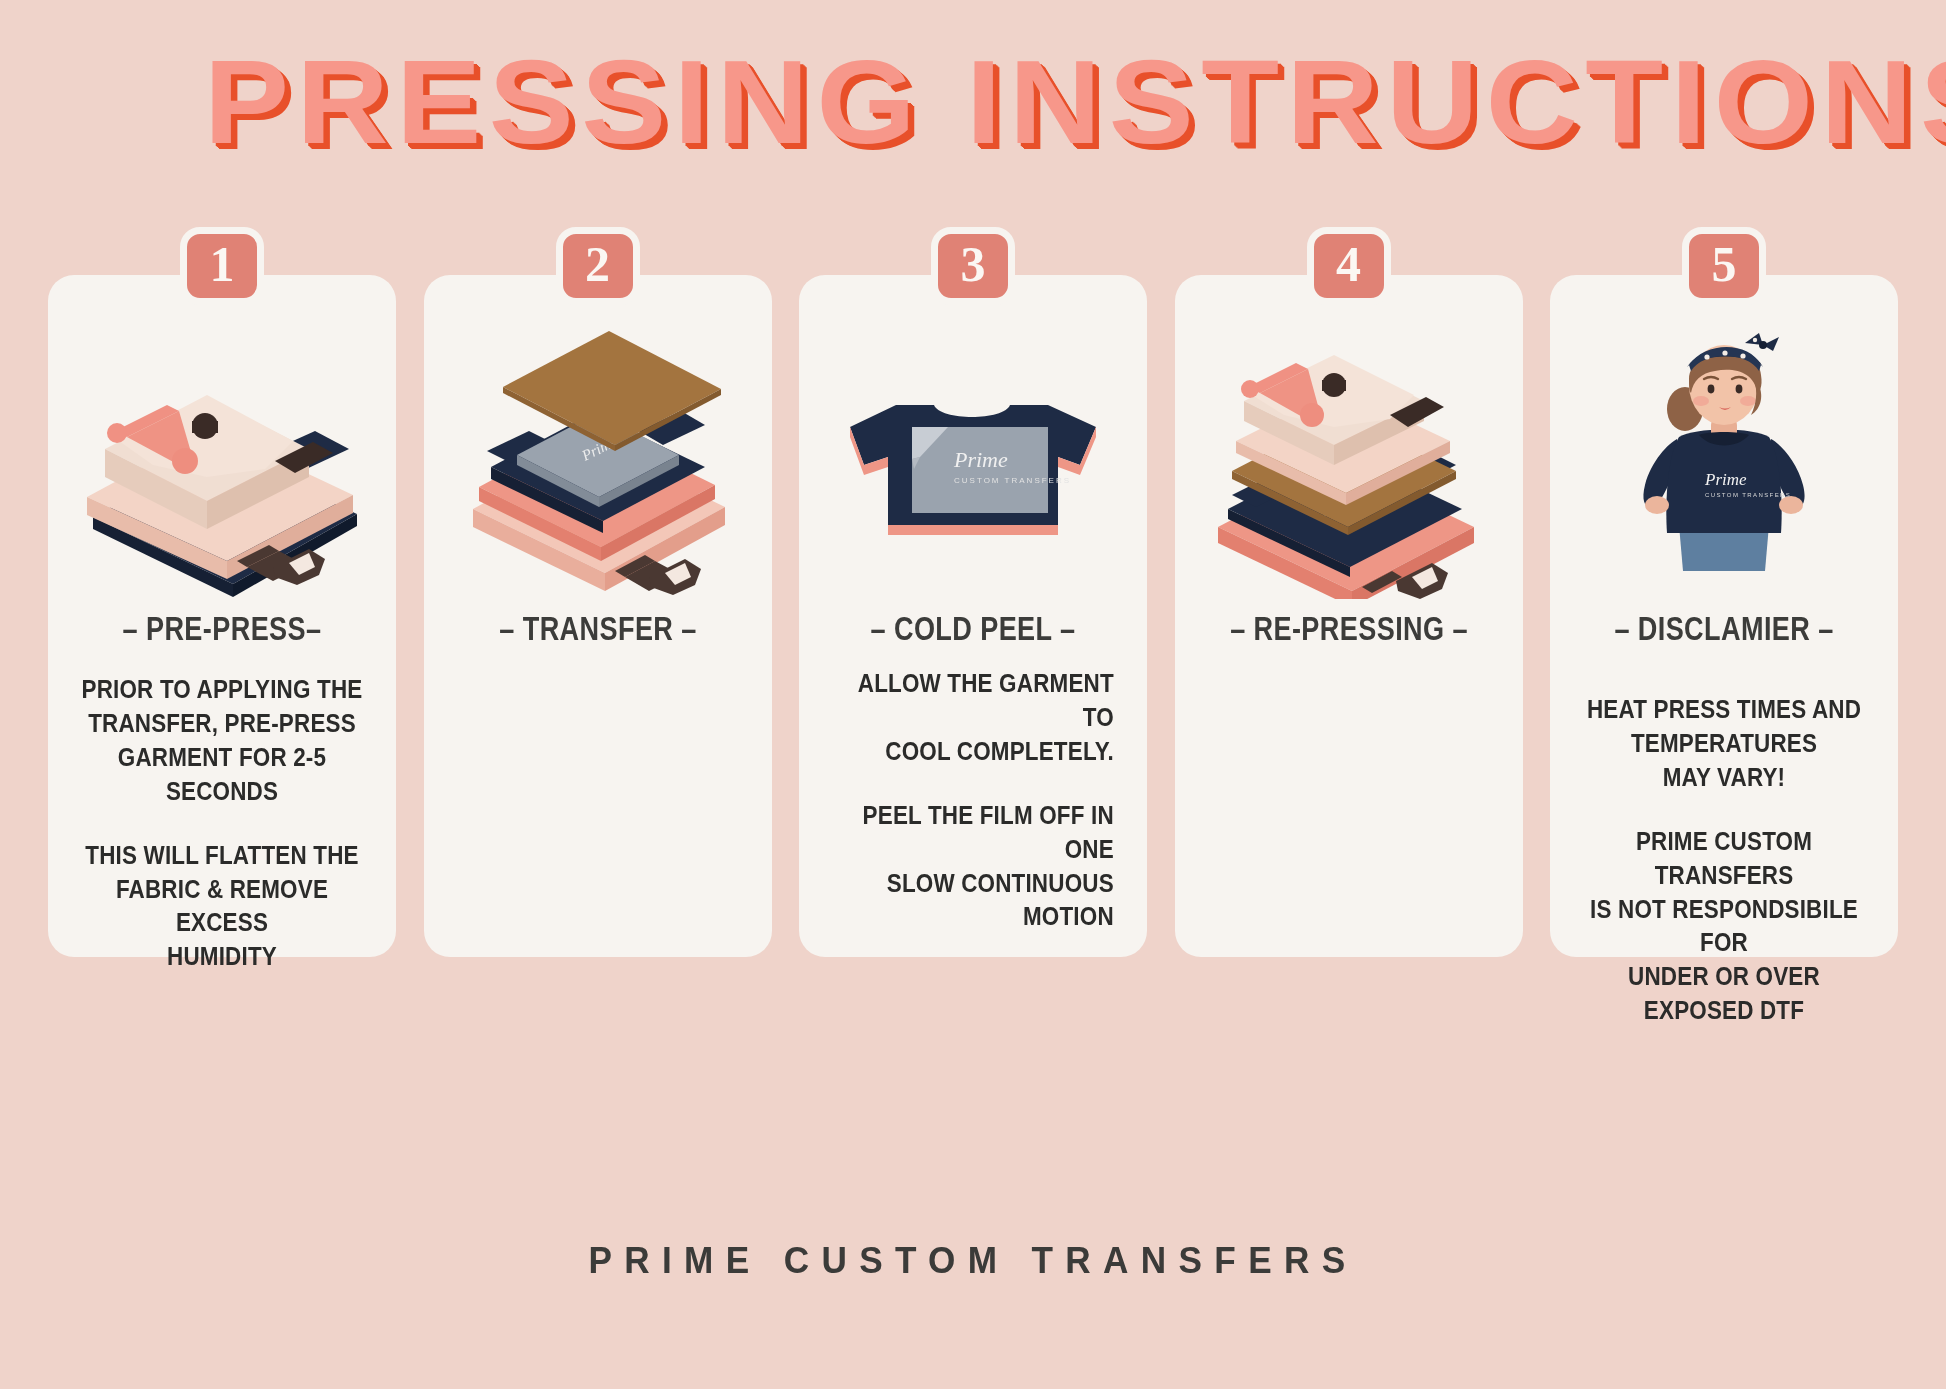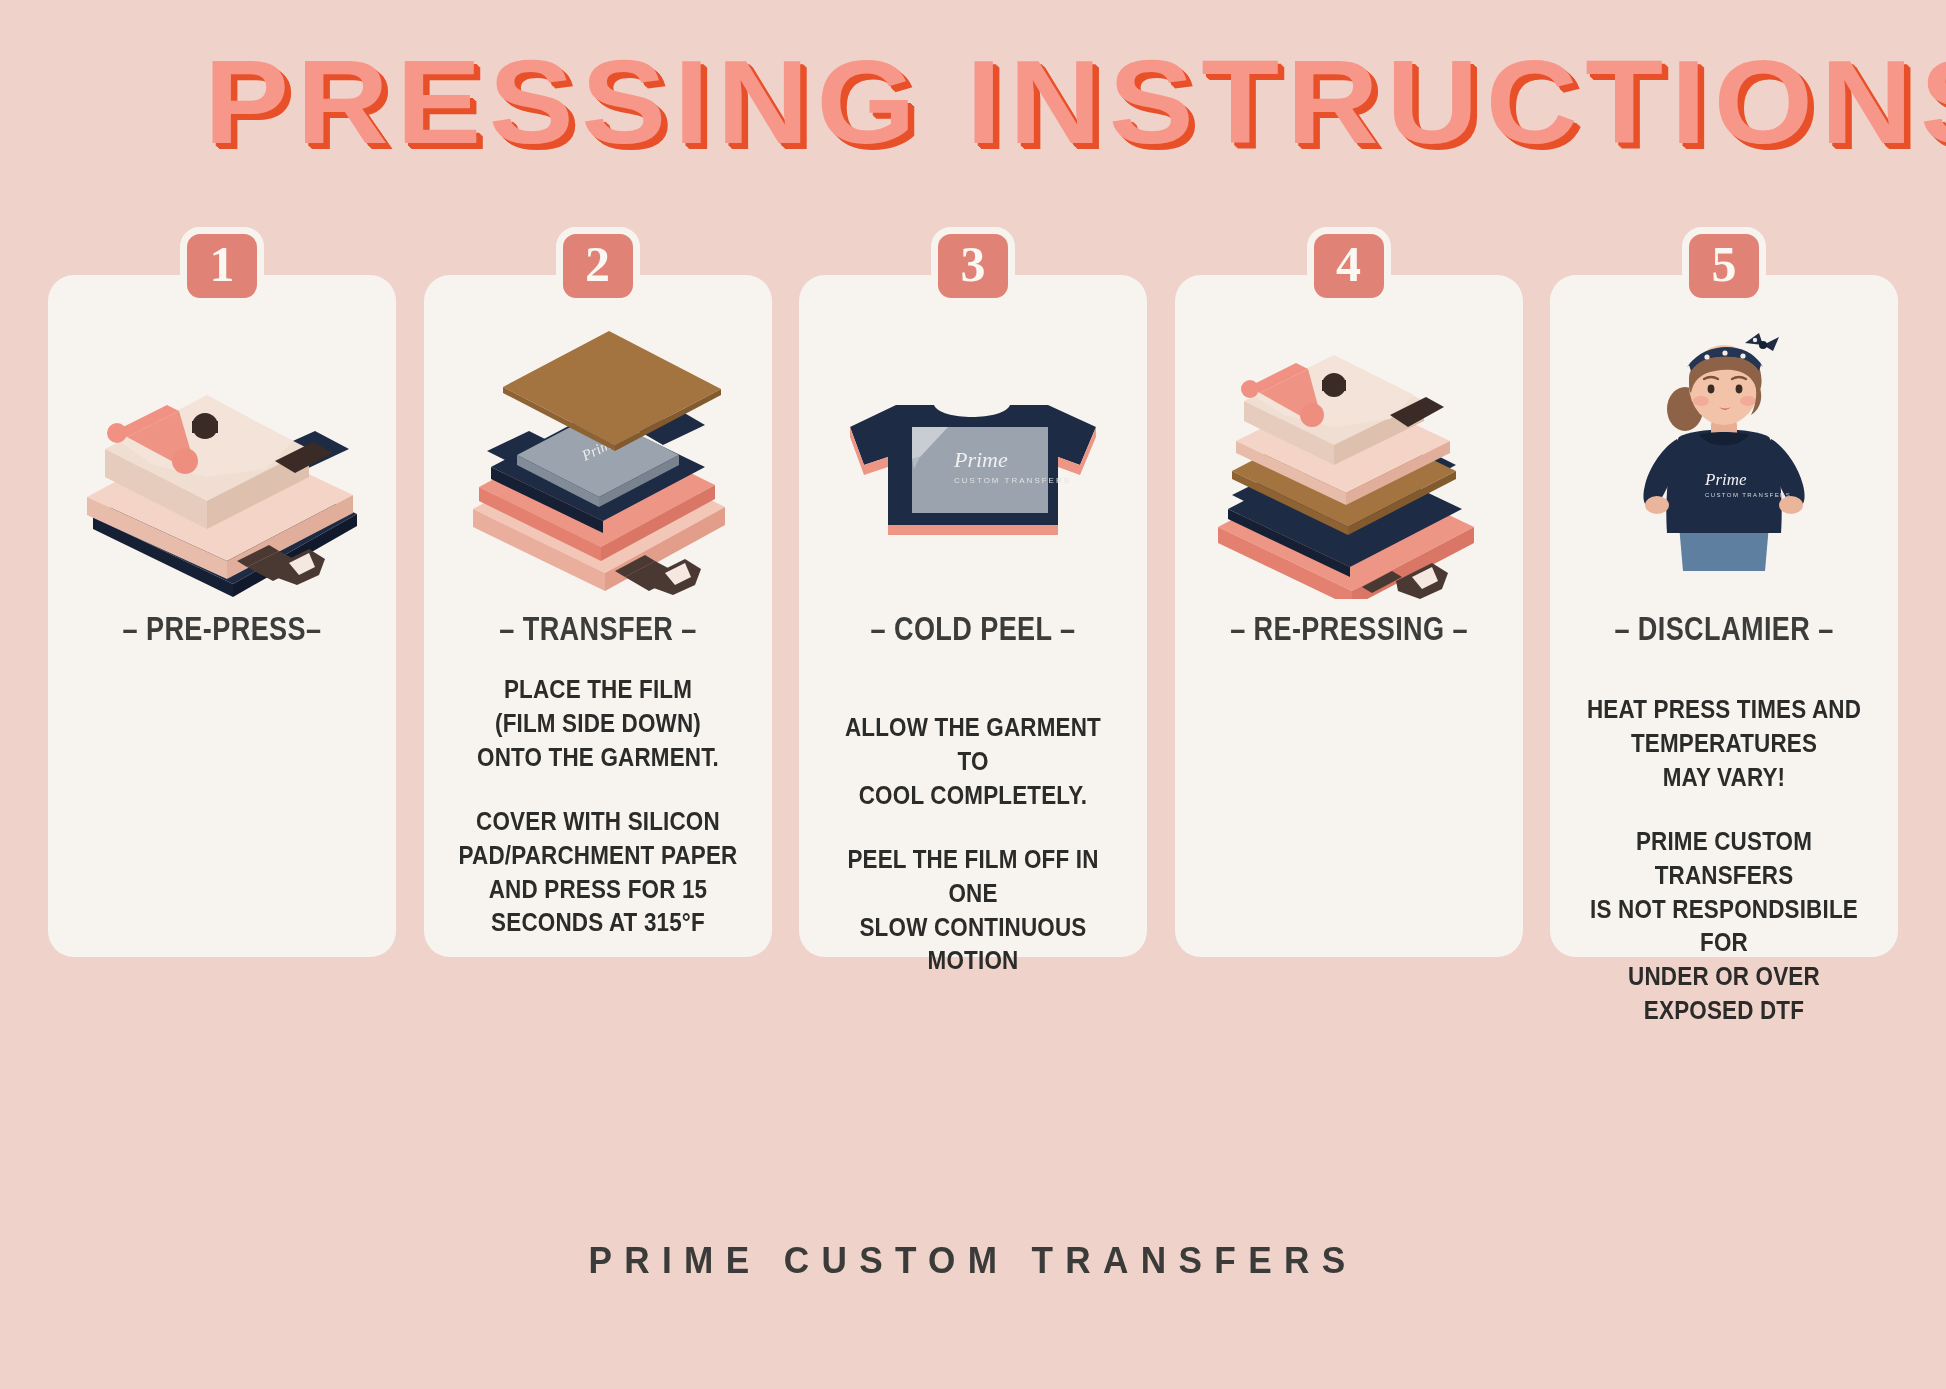--- a/index.html
+++ b/index.html
@@ -93,21 +93,21 @@
     color:#2B2B2A;
     font-size:25.5px;
     font-weight:bold;
     line-height:1.33;
     letter-spacing:0.2px;
   }
   .card-body p { transform:scaleX(0.88); transform-origin:center top; }
   .card-body p + p { margin-top:30px; }
 
   
-  .c3 .card-body { top:436px; }
+  .c3 .card-body { top:392px;text-align:right; }
   .c4 .card-body { top:402px; }
   .c5 .card-body { top:418px; }
 
   
   .footer {
     position:absolute;
     left:0; right:0; top:1240px;
     text-align:center;
     font-size:37px;
     font-weight:bold;
@@ -156,20 +156,24 @@
 
         <polygon points="218,152 256,133 276,144 238,164" fill="#3A2B26"></polygon>
 
         <polygon points="180,252 212,236 222,242 190,258" fill="#4A3832"></polygon>
         <polygon points="190,258 222,242 248,256 216,272" fill="#4A3832"></polygon>
         <path d="M216,258 L252,240 L268,250 L262,266 L240,276 L218,268 Z" fill="#4A3832"></path>
         <polygon points="232,254 252,244 258,258 242,266" fill="#F4E8E0"></polygon>
       </svg>
     </div>
     <div class="card-title">– PRE-PRESS–</div>
+    <div class="card-body">
+      <p>PRIOR TO APPLYING THE<br>TRANSFER, PRE-PRESS<br>GARMENT FOR 2-5 SECONDS</p>
+      <p>THIS WILL FLATTEN THE<br>FABRIC &amp; REMOVE EXCESS<br>HUMIDITY</p>
+    </div>
   </div>
 
   <div class="card c2">
     <div class="badge">2</div>
     <div class="illo">
       <svg width="330" height="290" viewBox="0 0 330 290">
 
         <polygon points="40,200 160,134 292,198 172,264" fill="#F3C7B8"></polygon>
         <polygon points="40,200 40,218 172,282 172,264" fill="#E9AE9C"></polygon>
         <polygon points="172,264 292,198 292,216 172,282" fill="#E39E8B"></polygon>
@@ -194,24 +198,20 @@
         <polygon points="70,78 70,84 182,142 182,136" fill="#8E6233"></polygon>
         <polygon points="182,136 288,80 288,86 182,142" fill="#835A2E"></polygon>
 
         <polygon points="182,262 212,246 222,252 192,268" fill="#4A3832"></polygon>
         <polygon points="192,268 222,252 248,266 216,282" fill="#4A3832"></polygon>
         <path d="M216,268 L252,250 L268,260 L262,276 L240,286 L218,278 Z" fill="#4A3832"></path>
         <polygon points="232,264 252,254 258,268 242,276" fill="#F4E8E0"></polygon>
       </svg>
     </div>
     <div class="card-title">– TRANSFER –</div>
-    <div class="card-body">
-      <p>PLACE THE FILM<br>(FILM SIDE DOWN)<br>ONTO THE GARMENT.</p>
-      <p>COVER WITH SILICON<br>PAD/PARCHMENT PAPER<br>AND PRESS FOR 15<br>SECONDS AT 315°F</p>
-    </div>
   </div>
 
   <div class="card c3">
     <div class="badge">3</div>
     <div class="illo">
       <svg width="330" height="290" viewBox="0 0 330 290">
 
         <path d="M42,118
                  L88,96 L126,96
                  C132,112 196,112 202,96

